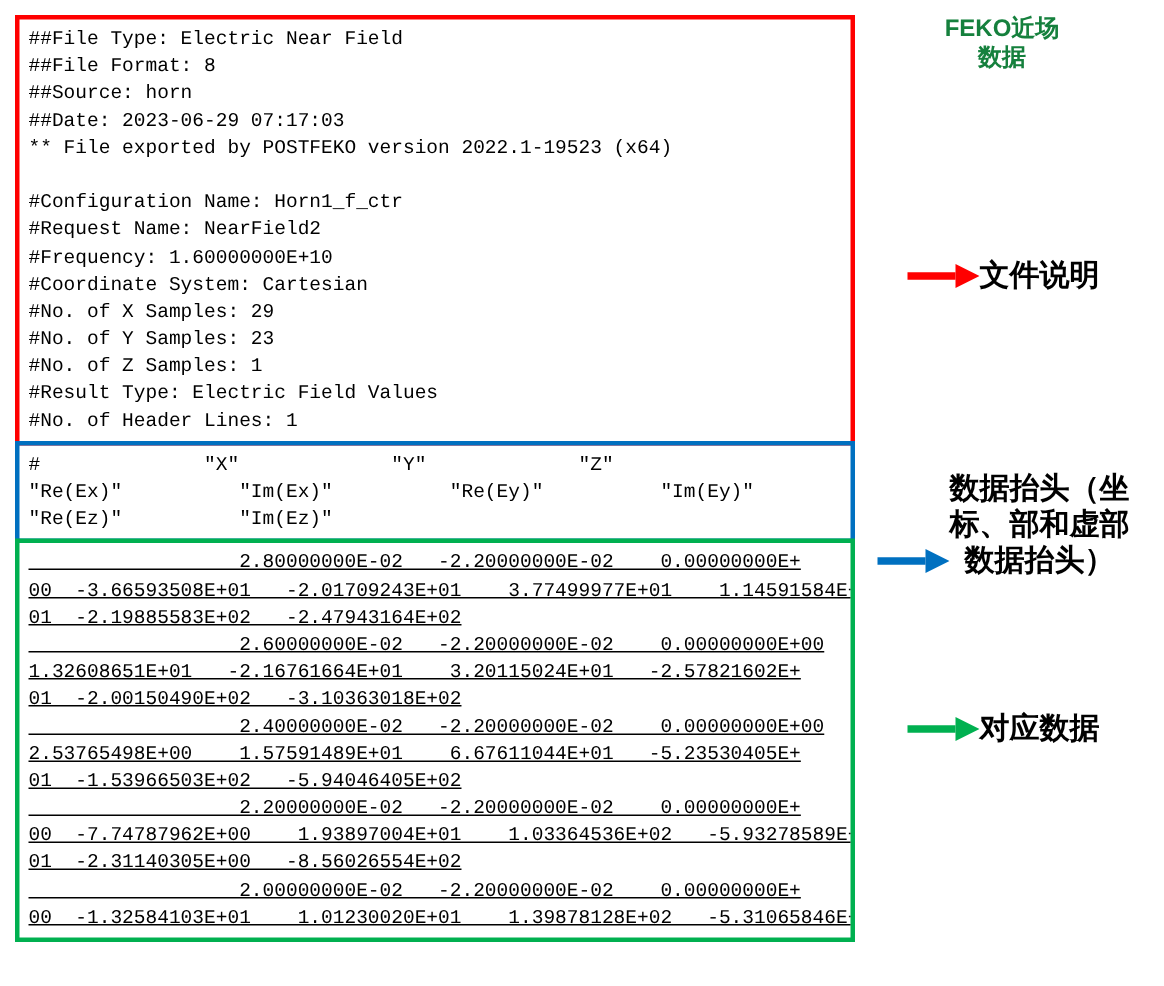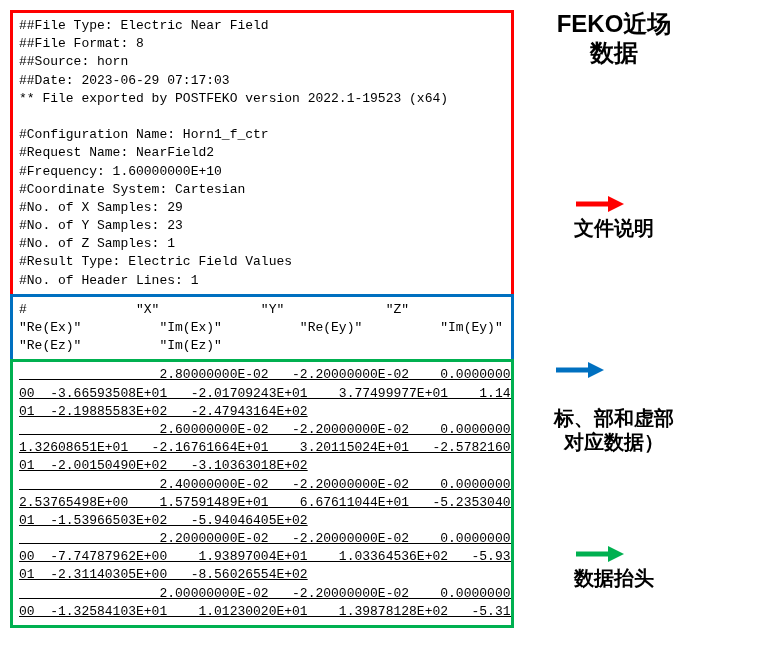--- a/index.html
+++ b/index.html
@@ -9,53 +9,52 @@
     width: 776px;
     box-sizing: border-box;
     background: #fff;
   }
   .container {
     display: flex;
     flex-direction: row;
     align-items: flex-start;
   }
   .left {
-    width: 504px;
+    width: 560px;
   }
   .box {
     border: 3px solid;
     padding: 4px 6px;
     font-family: "Courier New", monospace;
     font-size: 13px;
     line-height: 1.4;
     white-space: pre;
     overflow: hidden;
   }
   .red-box   { border-color: #ff0000; }
   .blue-box  { border-color: #0070c0; margin-top: -3px; }
   .green-box { border-color: #00b050; margin-top: -3px; text-decoration: underline; }
   .right {
     width: 200px;
     display: flex;
     flex-direction: column;
     align-items: center;
   }
   .title {
-    color: #000000;
+    color: #15803d;
     font-weight: bold;
-    font-size: 24px;
+    font-size: 16px;
     text-align: center;
     line-height: 1.2;
     margin-bottom: 40px;
   }
   .label-row {
     display: flex;
-    align-items: flex-start;
+    align-items: flex-end;
     margin: 4px 0;
-    flex-direction: column;
   }
   .label-text {
     font-size: 20px;
     font-weight: bold;
     color: #000;
     text-align: center;
     line-height: 1.2;
   }
   svg.arrow { flex-shrink: 0; }
 </style>
@@ -115,29 +114,29 @@
     </div>
 
     <div style="height:110px;"></div>
 
     <div class="label-row">
       <svg class="arrow" width="50" height="24">
         <line x1="2" y1="12" x2="34" y2="12" stroke="#0070c0" stroke-width="5"></line>
         <polygon points="34,4 50,12 34,20" fill="#0070c0"></polygon>
       </svg>
       <div class="label-text">
-        <br>
+        <span>数据抬头（坐</span><br>
         <span>标、部和虚部</span><br>
-        <span>对应数据）</span>
+        <span>数据抬头）</span>
       </div>
     </div>
 
     <div style="height:80px;"></div>
 
     <div class="label-row">
       <svg class="arrow" width="50" height="24">
         <line x1="2" y1="12" x2="34" y2="12" stroke="#00b050" stroke-width="5"></line>
         <polygon points="34,4 50,12 34,20" fill="#00b050"></polygon>
       </svg>
-      <div class="label-text">数据抬头</div>
+      <div class="label-text">对应数据</div>
     </div>
   </div>
 </div>
 
 </body></html>

